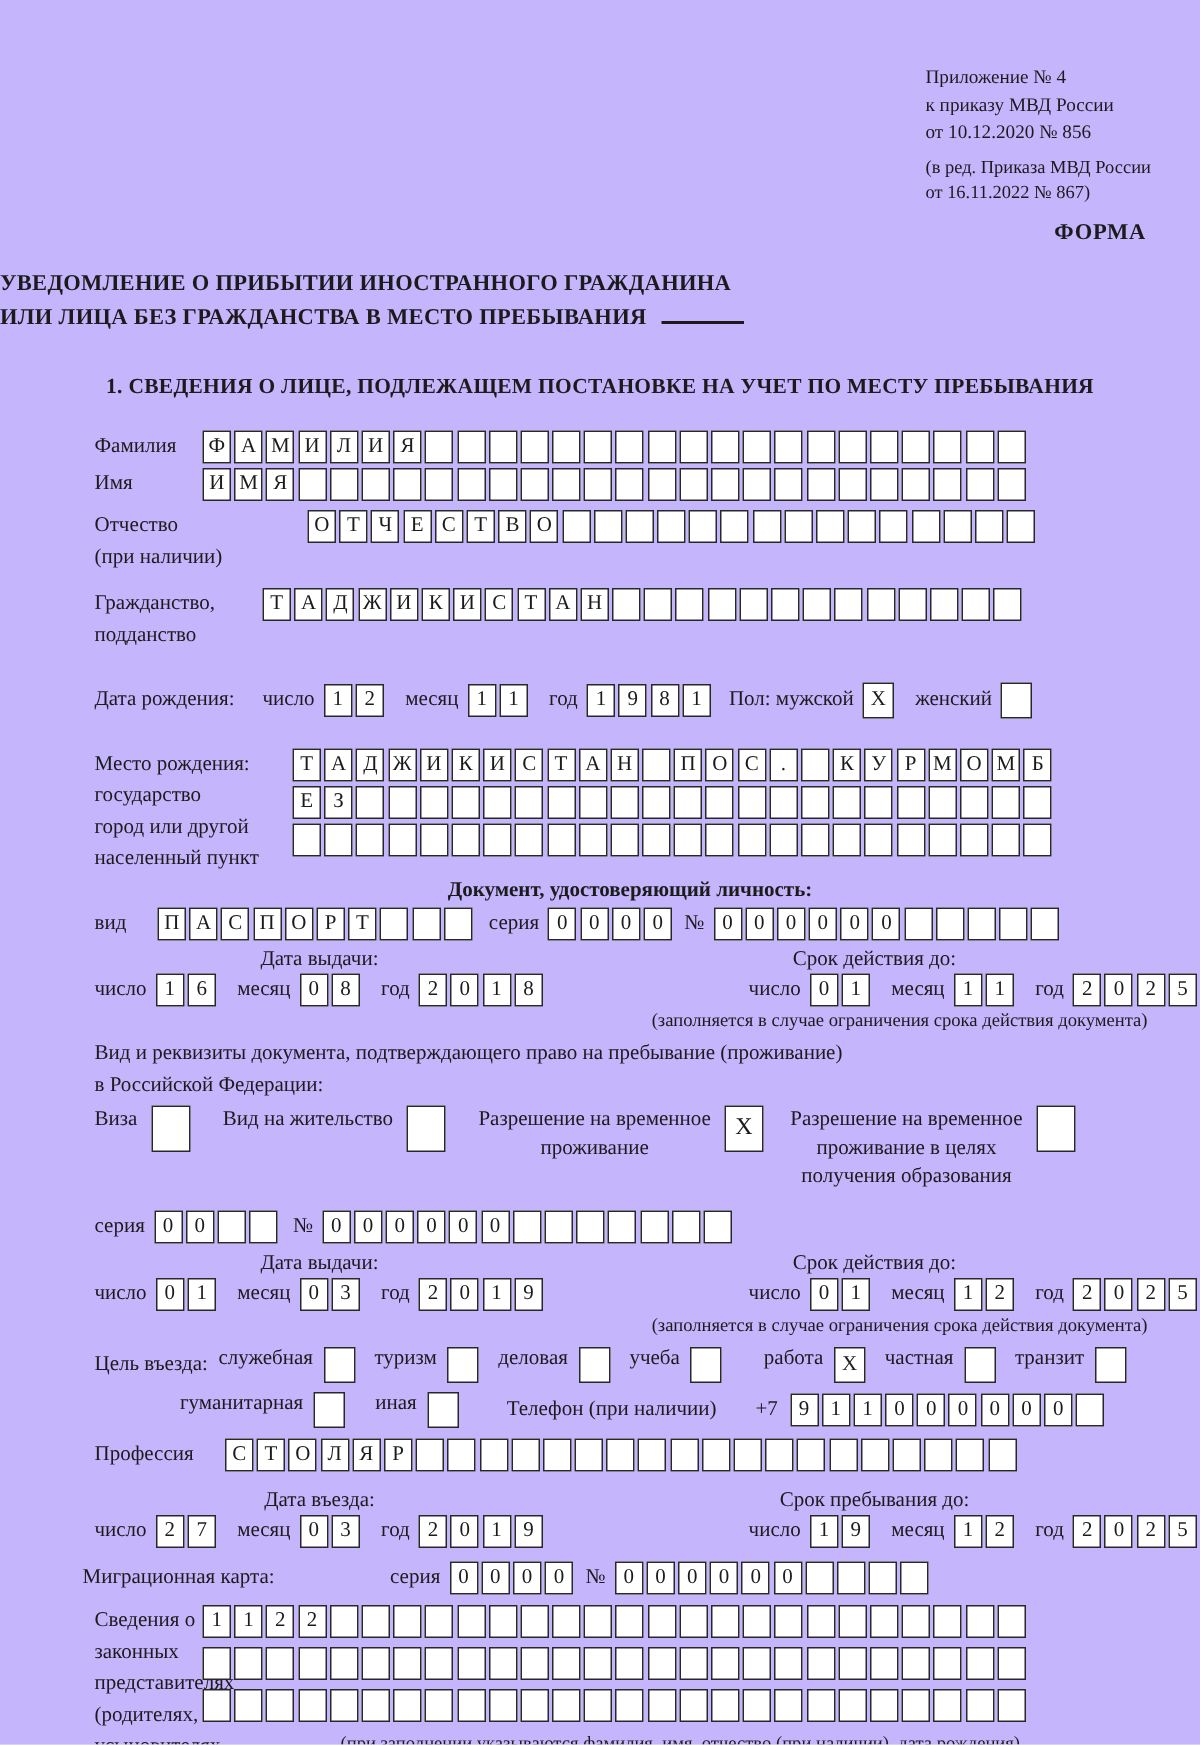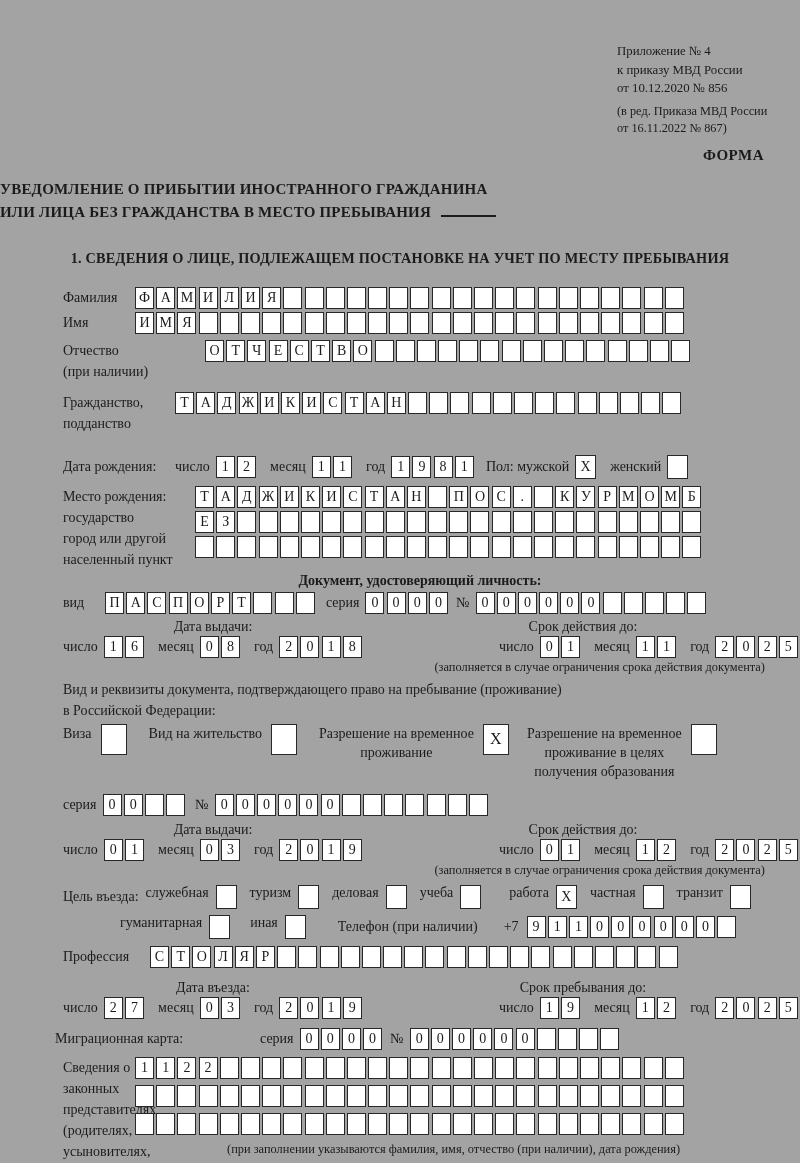--- a/index.html
+++ b/index.html
@@ -1,18 +1,18 @@
 <!DOCTYPE html>
 <html><head>
 <meta charset="utf-8">
 <style>
   * { margin:0; padding:0; box-sizing:border-box; }
   html,body { background:#e9e9e9; }
   body { font-family:"Liberation Serif", serif; color:#1b1b1b; }
-  .page { position:relative; width:800px; height:1163px; background:#a3a3a3; margin:0 auto; overflow:hidden; font-size:14px; }
+  .page { position:relative; width:800px; height:1163px; background:#c4b5fd; margin:0 auto; overflow:hidden; font-size:14px; }
 
   .hdr-appendix { position:absolute; left:617px; top:42px; font-size:12.8px; line-height:1.45; }
   .hdr-appendix .rev { font-size:12.3px; }
   .hdr-appendix .rev.first { margin-top:5px; }
   .forma { position:absolute; top:147px; right:36px; font-weight:bold; font-size:15px; letter-spacing:.5px; }
 
   .title { padding-top:178px; font-weight:bold; font-size:15px; line-height:1.55; letter-spacing:.2px; }
   .tblank { display:inline-block; width:55px; border-bottom:2px solid #1b1b1b; margin-left:10px; vertical-align:baseline; }
   .sect { margin-top:25px; text-align:center; font-weight:bold; font-size:14.3px; letter-spacing:.2px; }
 
@@ -211,21 +211,21 @@
         <span class="cell">9</span>
         <span class="cell">8</span>
         <span class="cell">1</span>
       </span>
     <span class="dlbl" style="margin-left:10px">Пол: мужской</span>
     <span class="cb">X</span>
     <span class="dlbl" style="margin-left:14px">женский</span>
     <span class="cb"></span>
   </div>
 
-  <div class="r" style="margin:7px 0 0 63px">
+  <div class="r" style="margin:20px 0 0 63px">
     <span class="lblcol" style="width:132px">
       <div>Место рождения:</div>
       <div>государство</div>
       <div>город или другой</div>
       <div>населенный пункт</div>
     </span>
     <span>
       <div class="cells">
           <span class="cell">Т</span>
           <span class="cell">А</span>

